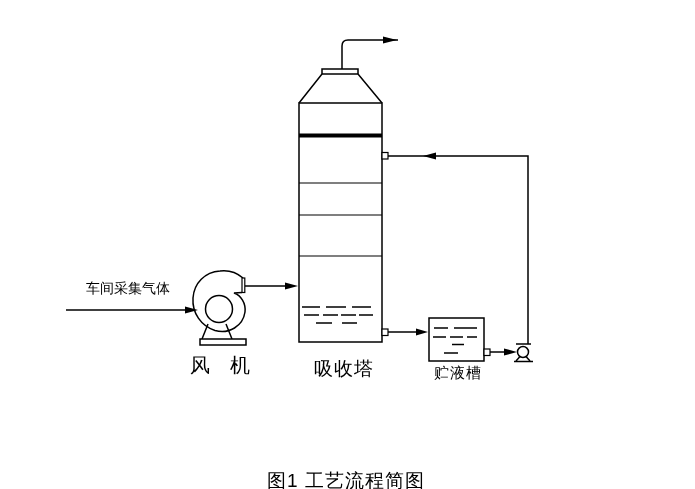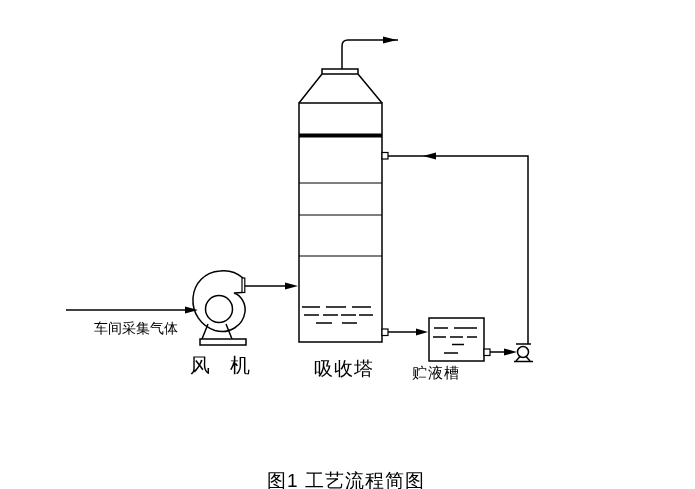--- a/index.html
+++ b/index.html
@@ -11,24 +11,24 @@
     overflow:hidden;
   }
   .canvas svg{position:absolute;left:0;top:0;}
   .dlabel{
     position:absolute;
     color:#000;
     white-space:nowrap;
     transform:translateX(-50%);
     line-height:1.1;
   }
-  .lbl-inlet{left:136px;top:281px;font-size:14px;margin-top:40px;}
+  .lbl-inlet{left:128px;top:281px;font-size:14px;}
   .lbl-fan{left:220px;top:354px;font-size:20px;}
   .lbl-tower{left:344px;top:359px;font-size:19px;letter-spacing:1px;}
-  .lbl-tank{left:436px;top:365px;font-size:15px;letter-spacing:1px;}
+  .lbl-tank{left:458px;top:365px;font-size:15px;letter-spacing:1px;}
   .lbl-caption{left:346px;top:431px;font-size:19px;letter-spacing:1px;margin-top:40px;}
 </style>
 </head>
 <body>
 
 <div class="canvas">
 
   <svg width="695" height="489" viewBox="0 0 695 489" fill="none" stroke="#000" stroke-width="1.5">
 
     <g>

